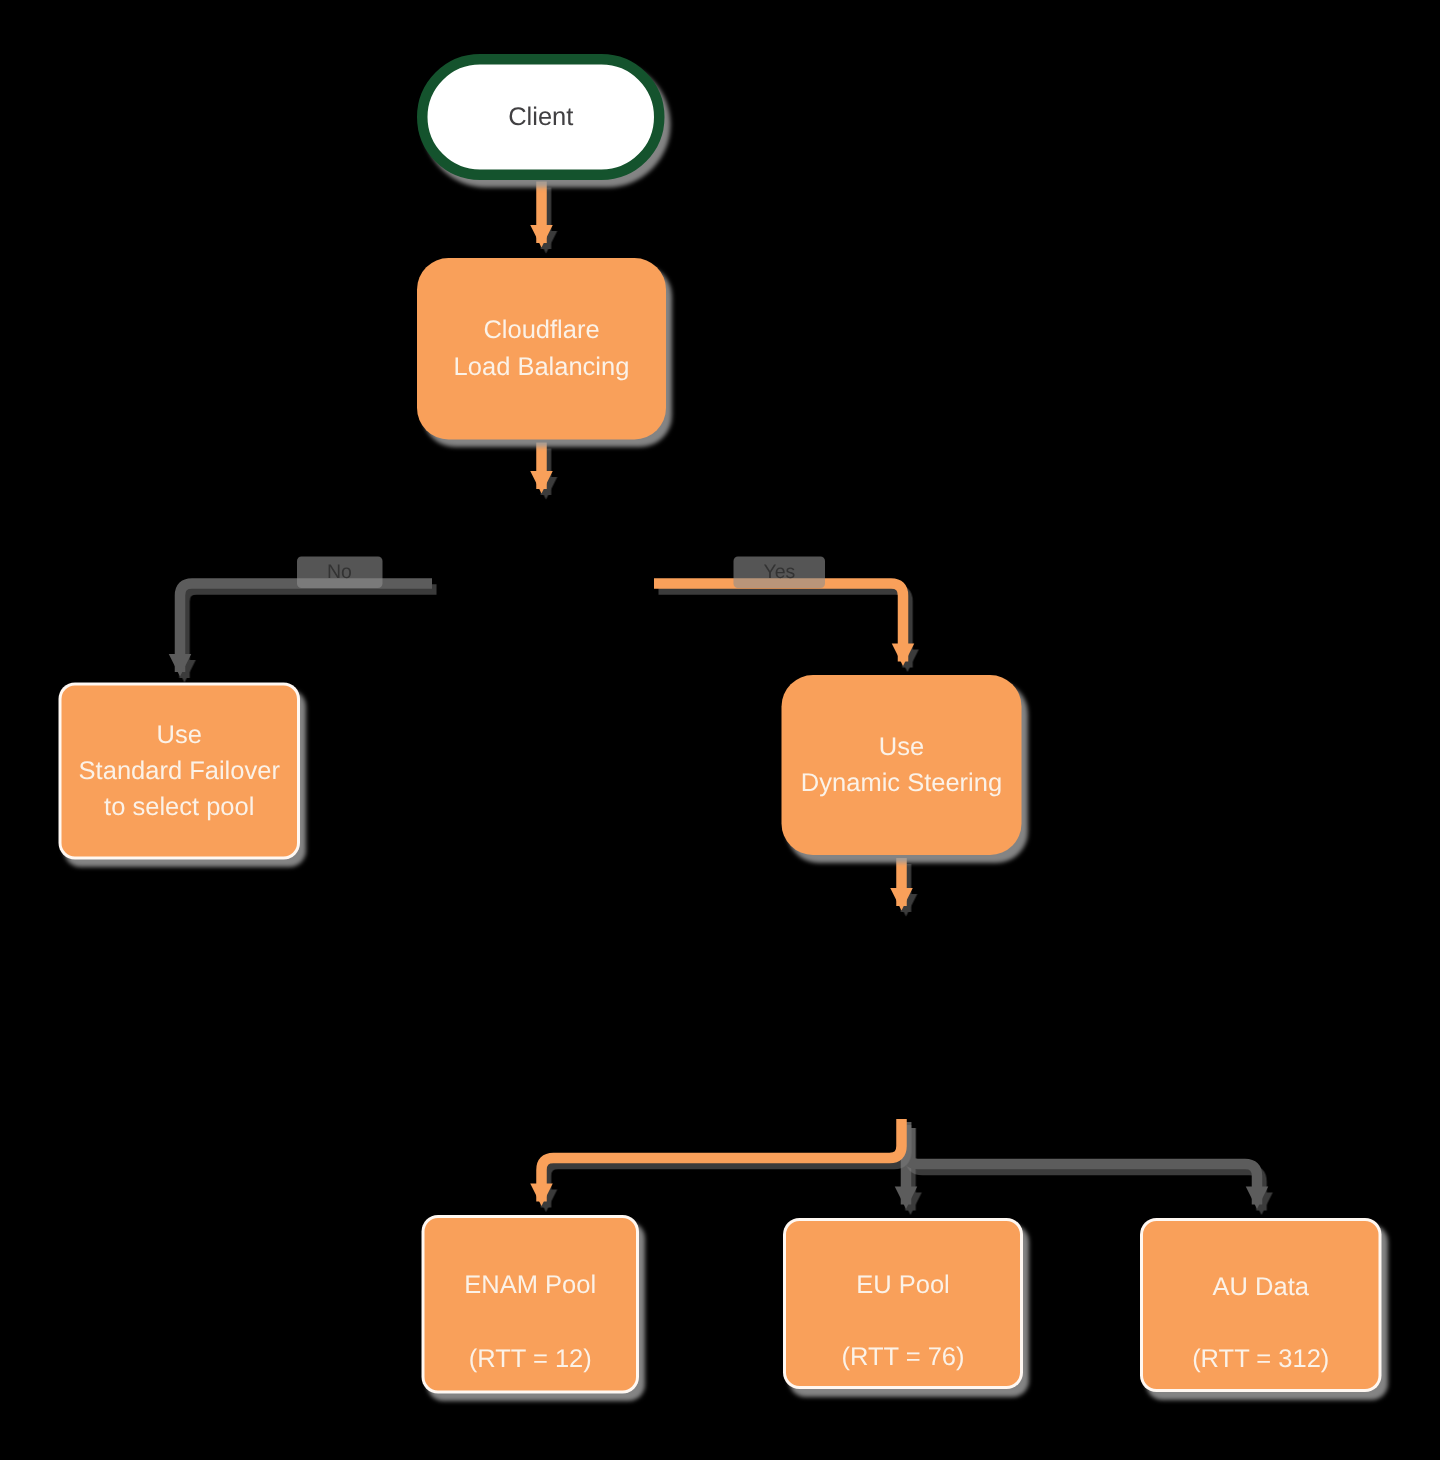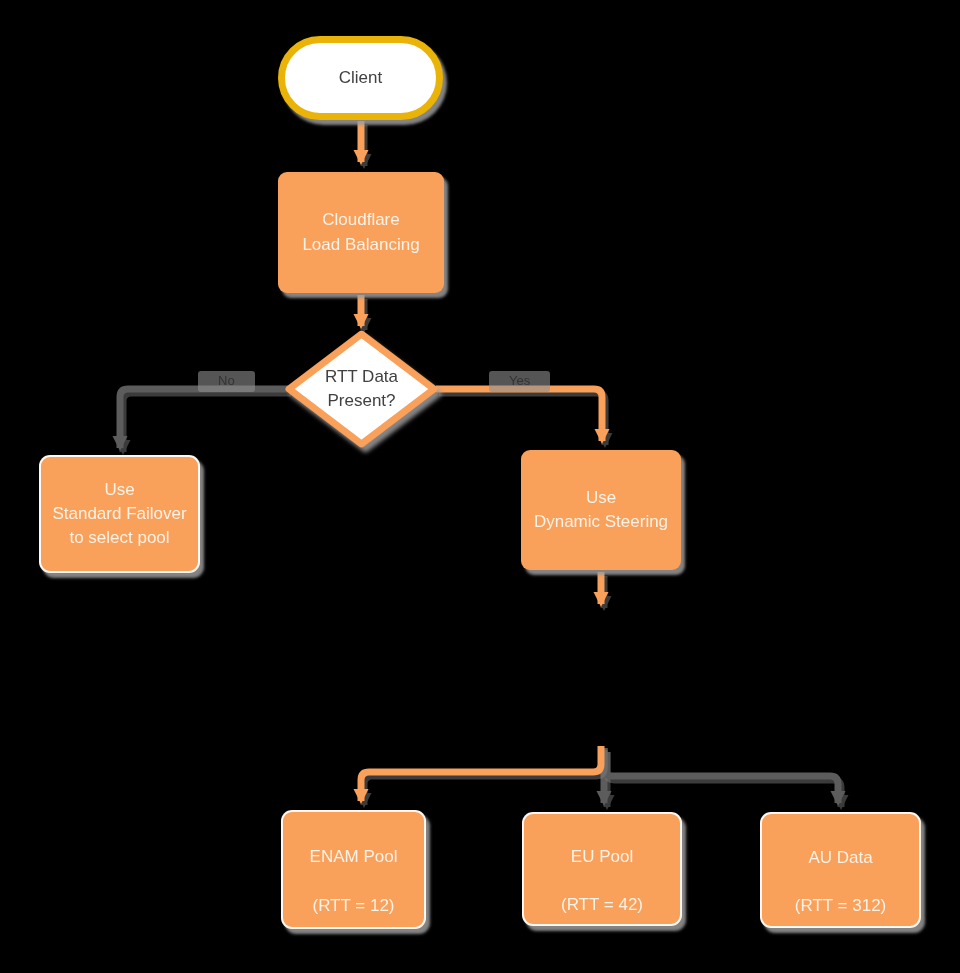--- a/index.html
+++ b/index.html
@@ -19,27 +19,27 @@
 
   .node {
     position: absolute;
     display: flex;
     align-items: center;
     justify-content: center;
     text-align: center;
   }
   .rect {
     background: #F9A05A;
-    border-radius: 9px;
+    border-radius: 21px;
     box-shadow: 4px 5px 3px rgba(155,155,155,0.85);
   }
   .bordered { border: 2px solid rgba(255,255,255,0.92); border-radius: 11px; }
   .stadium {
     background: #FFFFFF;
-    border: 7px solid #eab308;
+    border: 7px solid #14532d;
     border-radius: 46px;
     box-shadow: 4px 5px 3px rgba(155,155,155,0.85);
   }
   .diamond { background: transparent; }
   .diamond svg { position: absolute; inset: 0; filter: drop-shadow(4px 5px 2px rgba(155,155,155,0.85)); }
   .diamond polygon { fill: #FFFFFF; stroke: #F9A05A; stroke-width: 7; stroke-linejoin: round; }
 
   .nlabel {
     white-space: pre-line;
     font-size: 17px;
@@ -90,27 +90,20 @@
 
   <div class="node stadium" style="left:278px; top:36px; width:165px; height:84px;">
     <span class="nlabel dark">Client</span>
   </div>
 
   <div class="node rect" style="left:278px; top:172px; width:166px; height:121px;">
     <span class="nlabel light">Cloudflare
 Load Balancing</span>
   </div>
 
-  <div class="node diamond" style="left:283px; top:329px; width:157px; height:120px;">
-    <svg width="157" height="120" viewBox="0 0 157 120">
-      <polygon points="78.5,5 151,60 78.5,115 6,60"></polygon>
-    </svg>
-    <span class="nlabel dark">RTT Data
-Present?</span>
-  </div>
 
   <span class="edge-label" style="left:198px; top:371px;">No</span>
   <span class="edge-label" style="left:489px; top:371px;">Yes</span>
 
   <div class="node rect bordered" style="left:39px; top:455px; width:161px; height:118px;">
     <span class="nlabel light">Use
 Standard Failover
 to select pool</span>
   </div>
 
@@ -123,21 +116,21 @@
   <div class="node rect bordered" style="left:281px; top:810px; width:145px; height:119px;">
     <div class="nlabel light">
       <span>ENAM Pool</span><br>
       <span><span>(</span><strong>RTT = 12</strong><span>)</span></span>
     </div>
   </div>
 
   <div class="node rect bordered" style="left:522px; top:812px; width:160px; height:114px;">
     <div class="nlabel light">
       <span>EU Pool</span><br>
-      <span>(RTT = 42)</span>
+      <span>(RTT = 76)</span>
     </div>
   </div>
 
   <div class="node rect bordered" style="left:760px; top:812px; width:161px; height:116px;">
     <div class="nlabel light">
       <span>AU Data</span><br>
       <span>(RTT = 312)</span>
     </div>
   </div>
 

